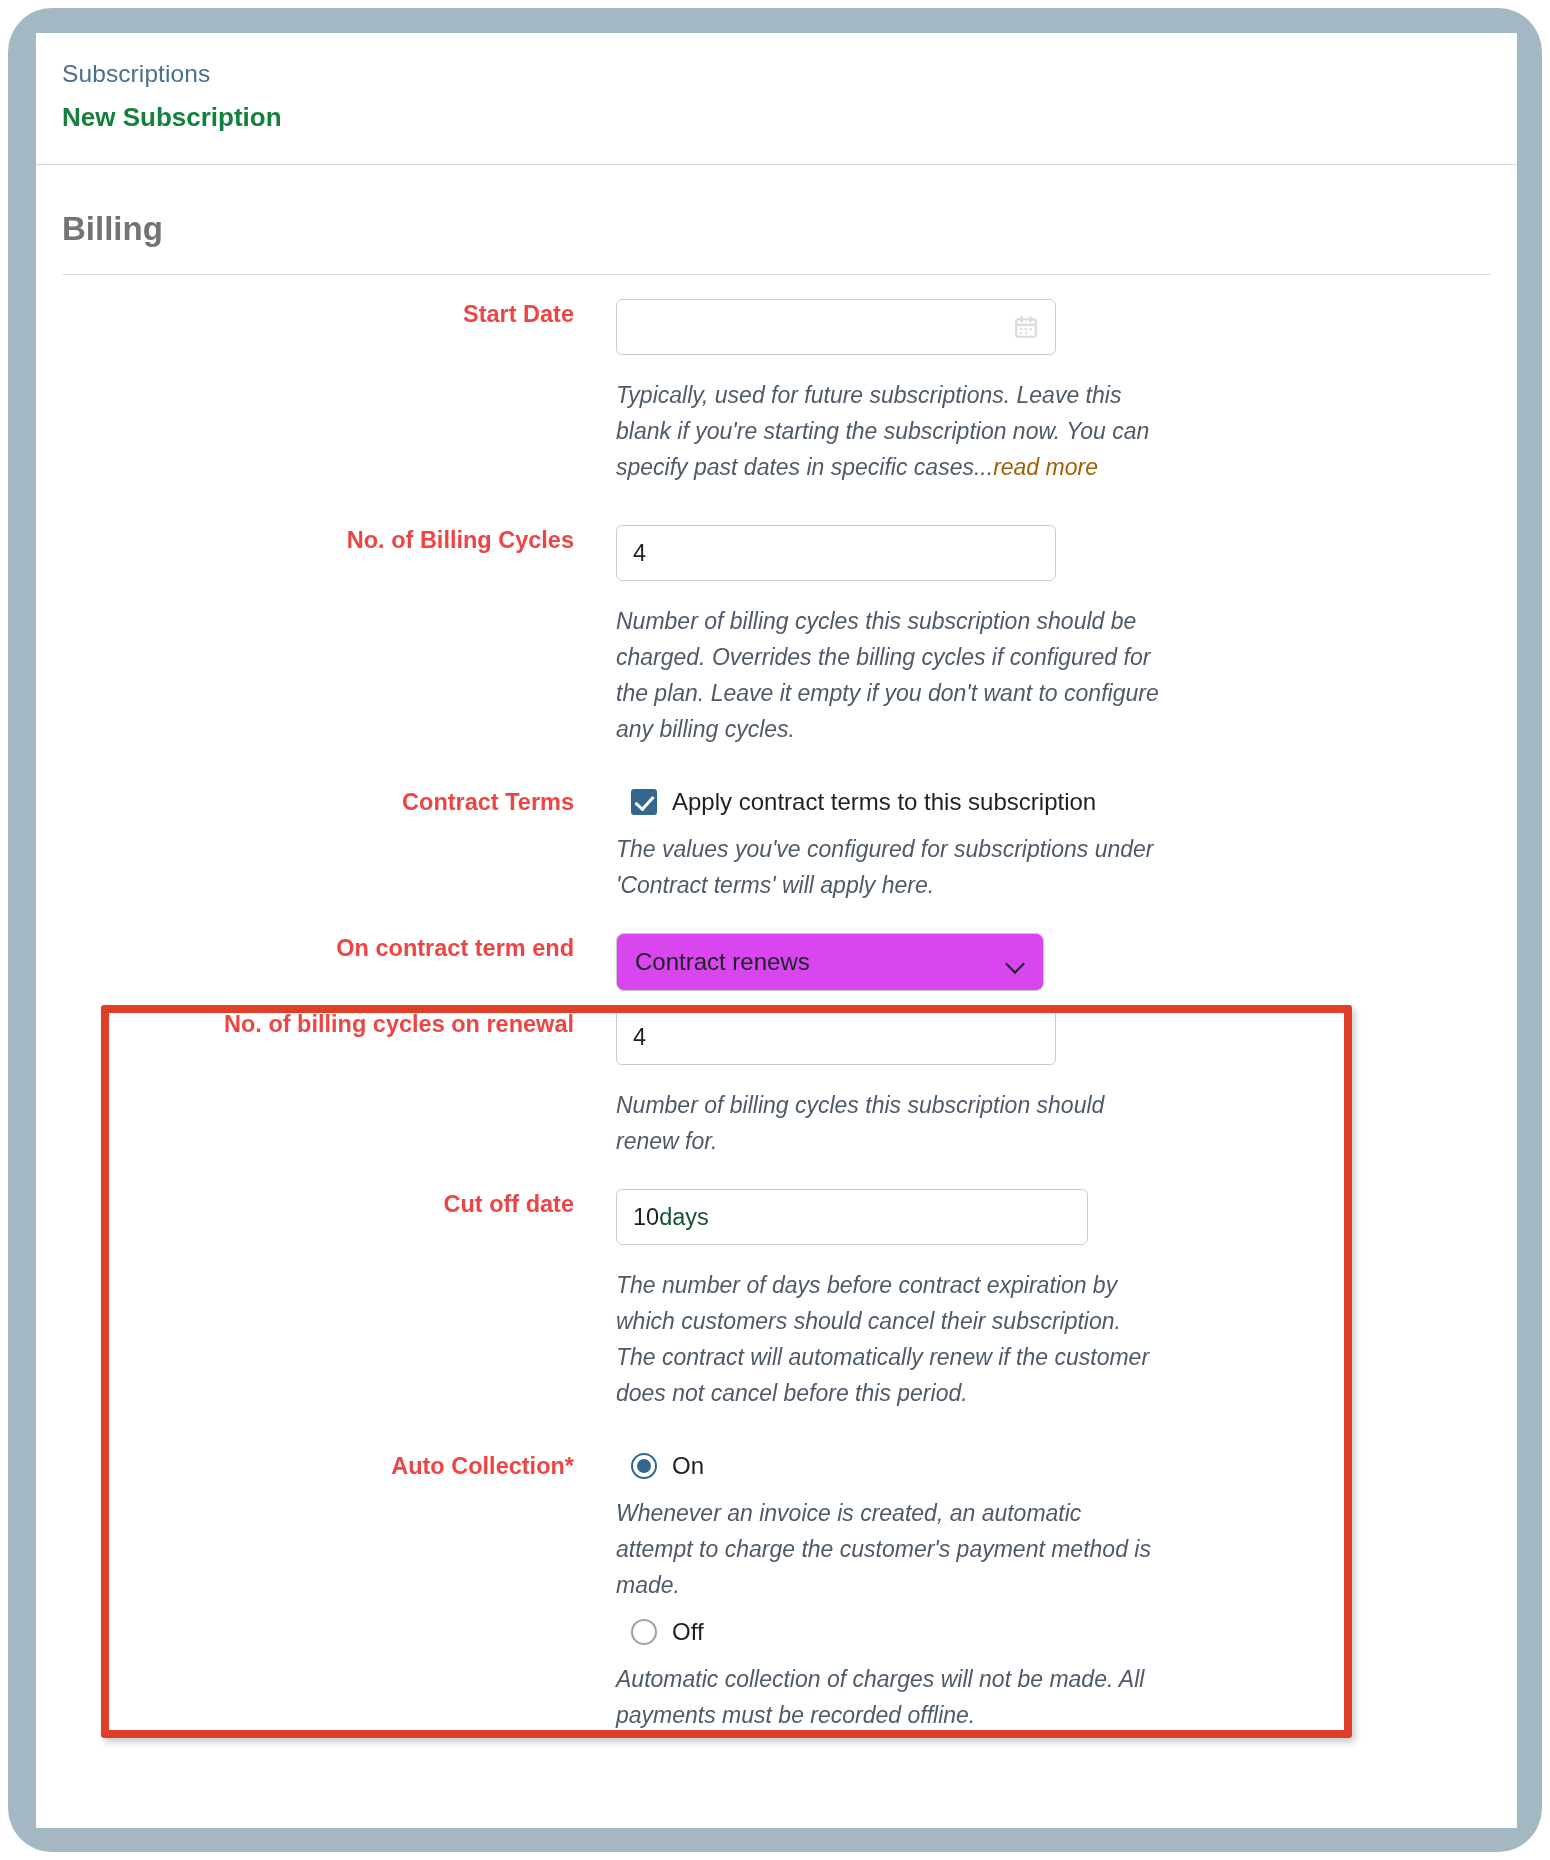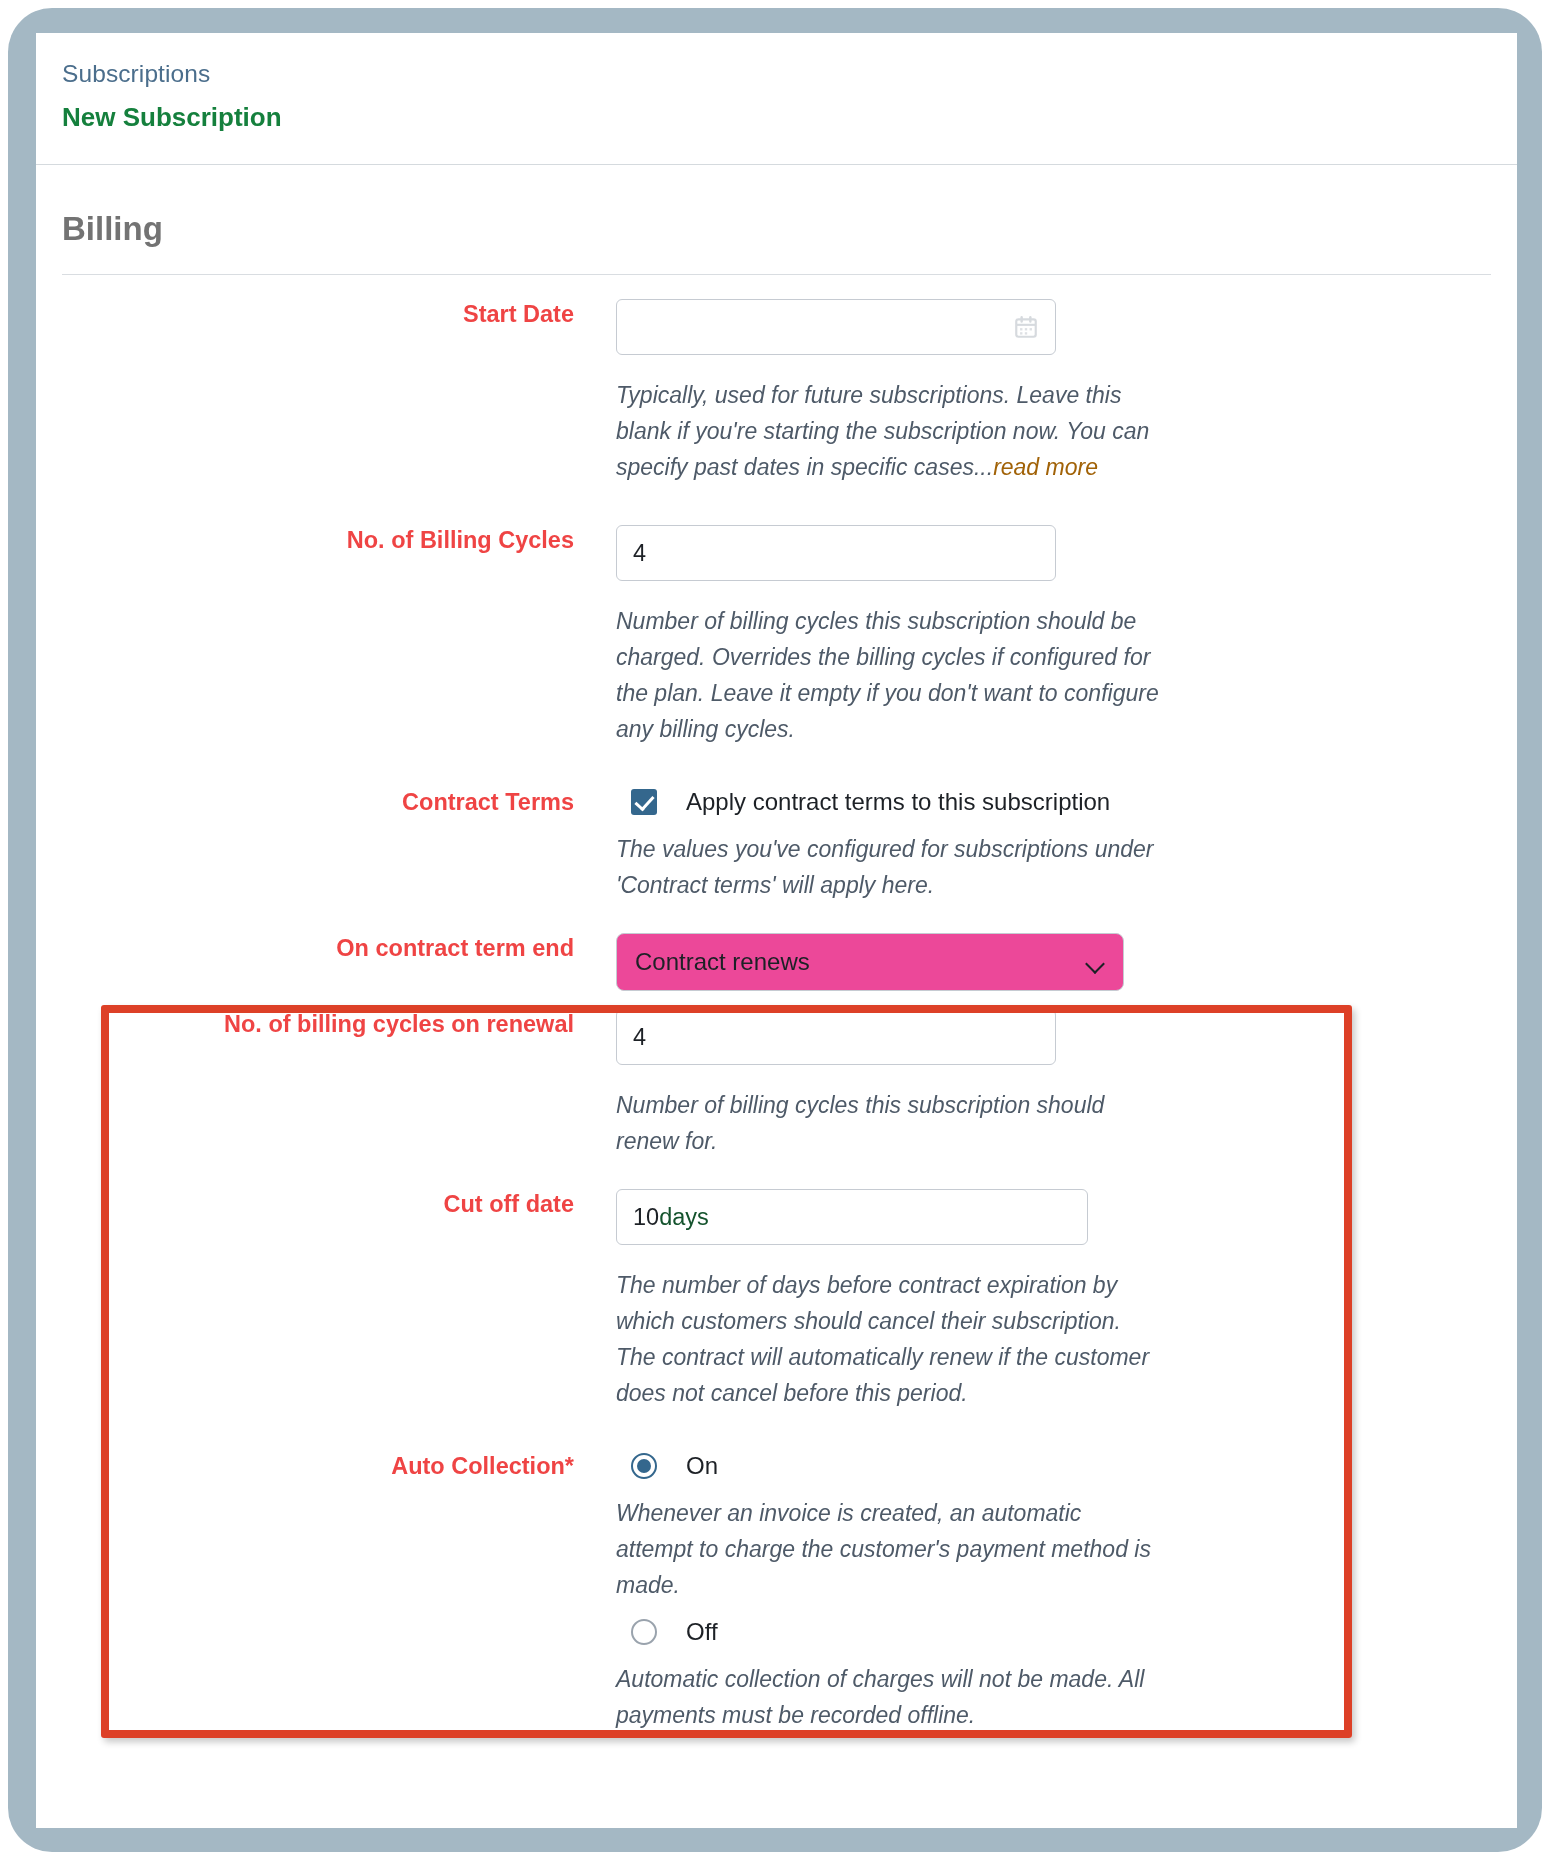--- a/index.html
+++ b/index.html
@@ -116,24 +116,24 @@
     font-size: 23.5px;
     position: relative;
   }
   .input.date  { width: 440px; }
   .input.num   { width: 440px; }
   .input.suffix{ width: 472px; justify-content: flex-start; }
   .input .suffix-txt { color: #14532d; font-size: 23.5px; }
 
   .select {
     height: 58px;
-    width: 508px;
+    width: 428px;
     border: 1px solid #c6cbd2;
     border-radius: 8px;
-    background: #ec4899;
+    background: #d946ef;
     display: flex;
     align-items: center;
     justify-content: space-between;
     padding: 0 18px;
     color: #1d2126;
     font-size: 24px;
   }
   .chev {
     width: 18px; height: 11px;
     position: relative;
@@ -147,21 +147,21 @@
     border-bottom: 2.4px solid #1d2126;
     transform: rotate(45deg);
   }
 
   .cal-icon { width: 26px; height: 26px; opacity: .55; }
 
   
   .opt-line {
     display: flex;
     align-items: center;
-    gap: 29px;
+    gap: 15px;
     padding-left: 15px;
   }
   .checkbox {
     width: 26px; height: 26px;
     flex: 0 0 26px;
     background: #34678d;
     border-radius: 3px;
     position: relative;
   }
   .checkbox::after {

